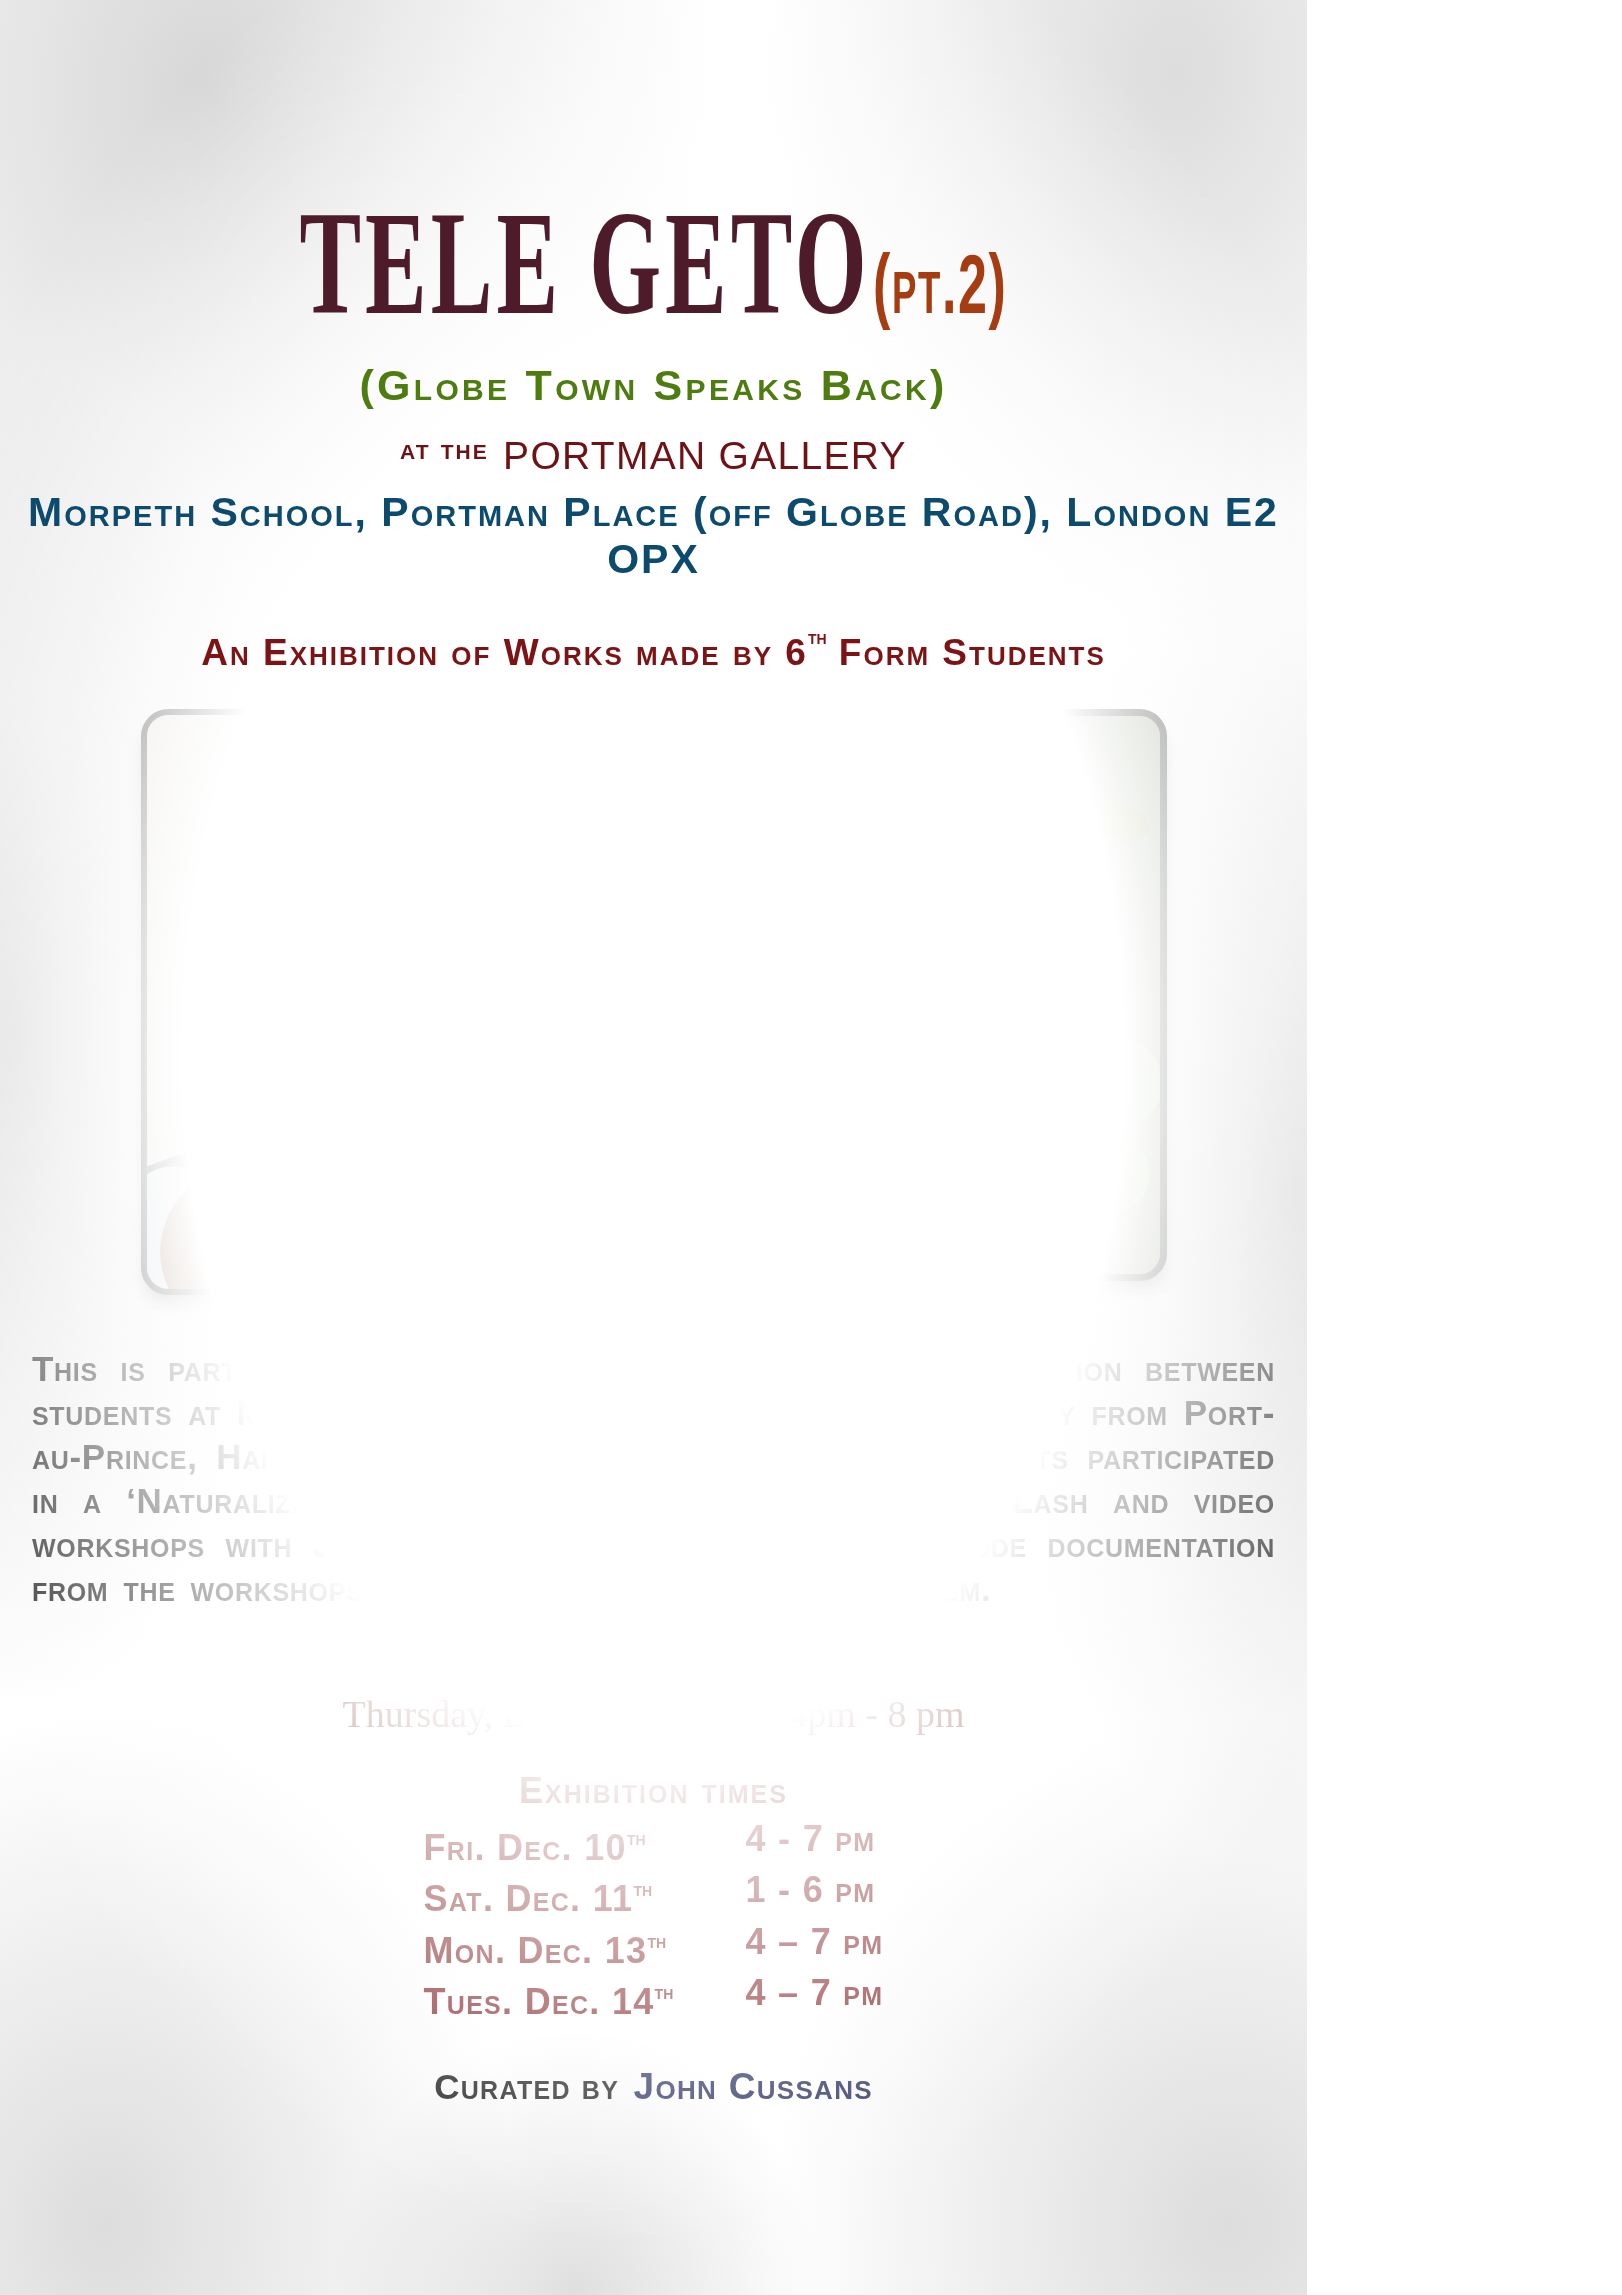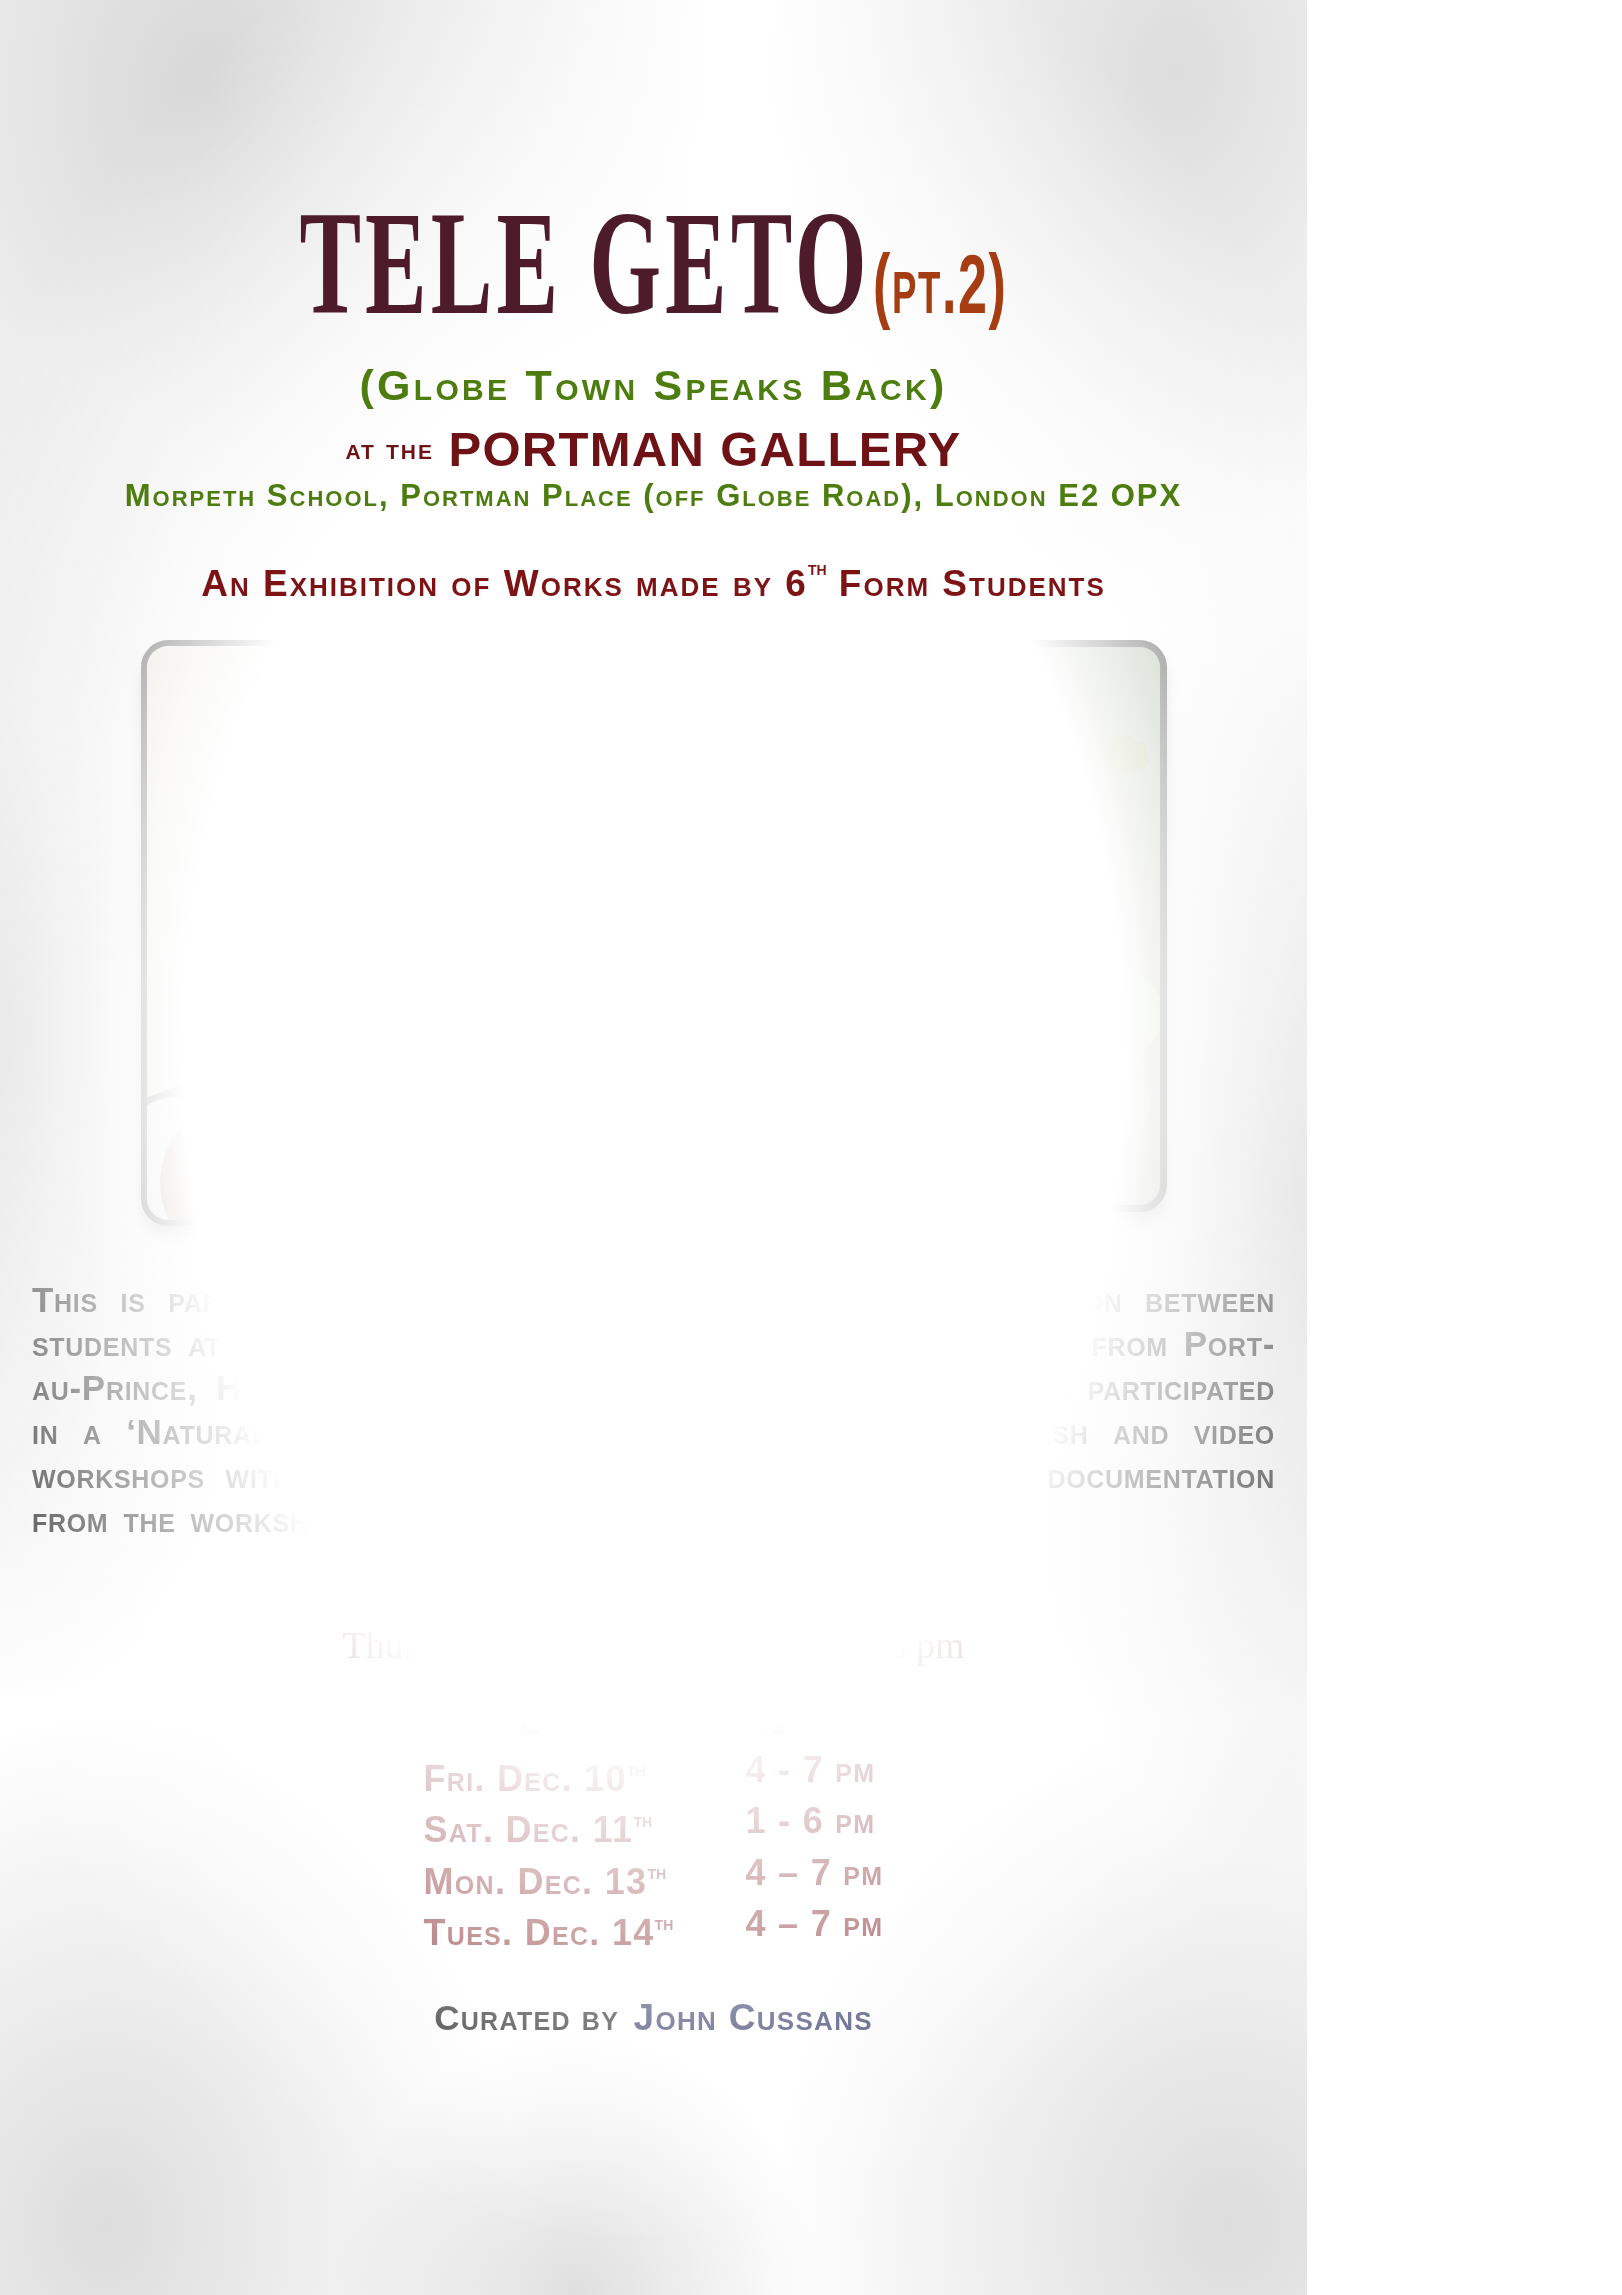--- a/index.html
+++ b/index.html
@@ -37,25 +37,25 @@
     font-weight:bold;font-variant-caps:small-caps;
     font-size:84px;letter-spacing:2.6px;color:#a63c12;margin-left:3.9px;
   }
   .subtitle{
     margin-top:31px;
     font-size:43px;font-weight:bold;font-variant-caps:small-caps;
     letter-spacing:3.3px;color:#4d7c0f;
   }
   .venue-line{margin-top:10.5px;display:flex;justify-content:center;align-items:center;gap:14.4px;color:#6e1216;}
   .venue-prefix{font-size:29.4px;font-weight:bold;font-variant-caps:small-caps;letter-spacing:2px;}
-  .venue-name{font-size:49px;font-weight:bold;letter-spacing:1.3px;}
+  .venue-name{font-size:39px;font-weight:normal;letter-spacing:1.3px;margin-top:13px;}
   .address{
-    margin-top:1px;
-    font-size:31px;font-weight:bold;font-variant-caps:small-caps;
-    letter-spacing:2px;color:#4d7c0f;
+    margin-top:11px;
+    font-size:41px;font-weight:bold;font-variant-caps:small-caps;
+    letter-spacing:2px;color:#0c4a6e;
   }
   .heading{
     margin-top:29px;
     font-size:37px;font-weight:bold;font-variant-caps:small-caps;
     letter-spacing:2px;color:#7d1315;line-height:51px;
   }
   sup{font-size:54%;vertical-align:42%;letter-spacing:0;}
 
   .photos{margin-top:31px;display:flex;justify-content:center;align-items:flex-start;gap:122px;}
   figure.photo{margin:0;border-radius:27.5px;overflow:hidden;background:#000;

